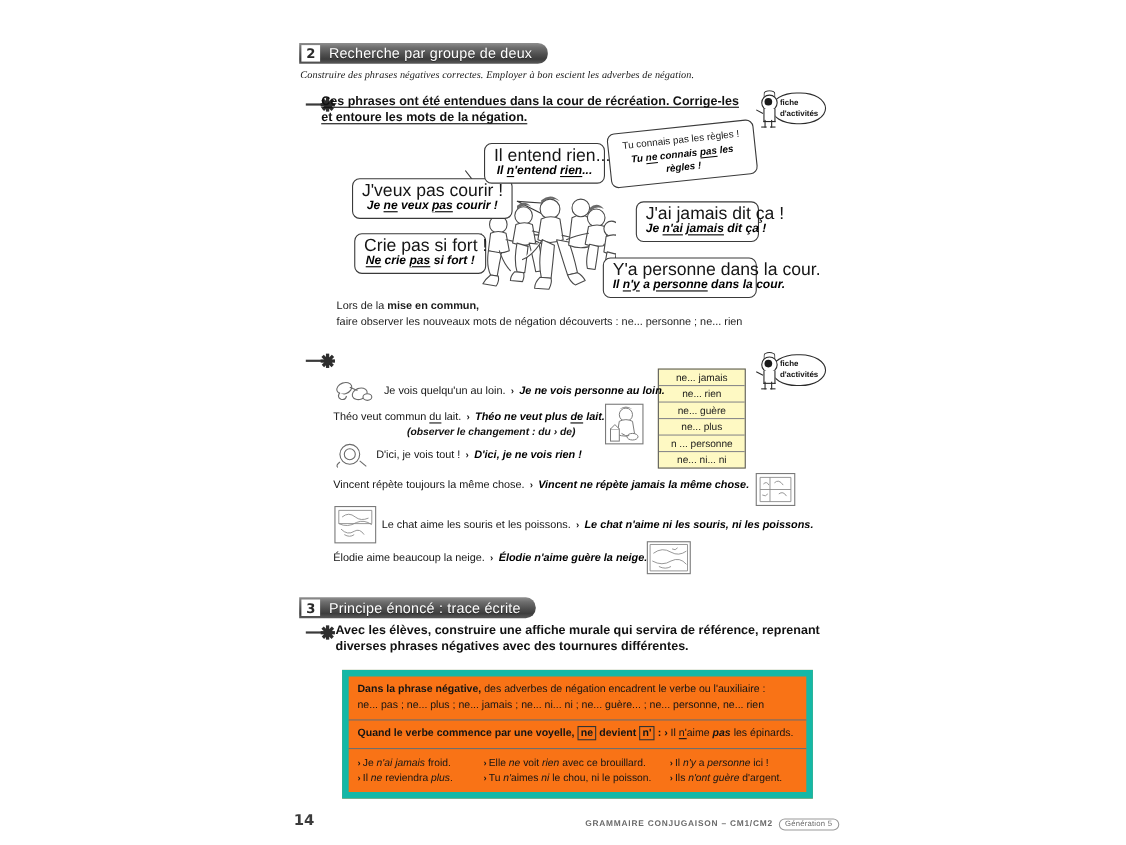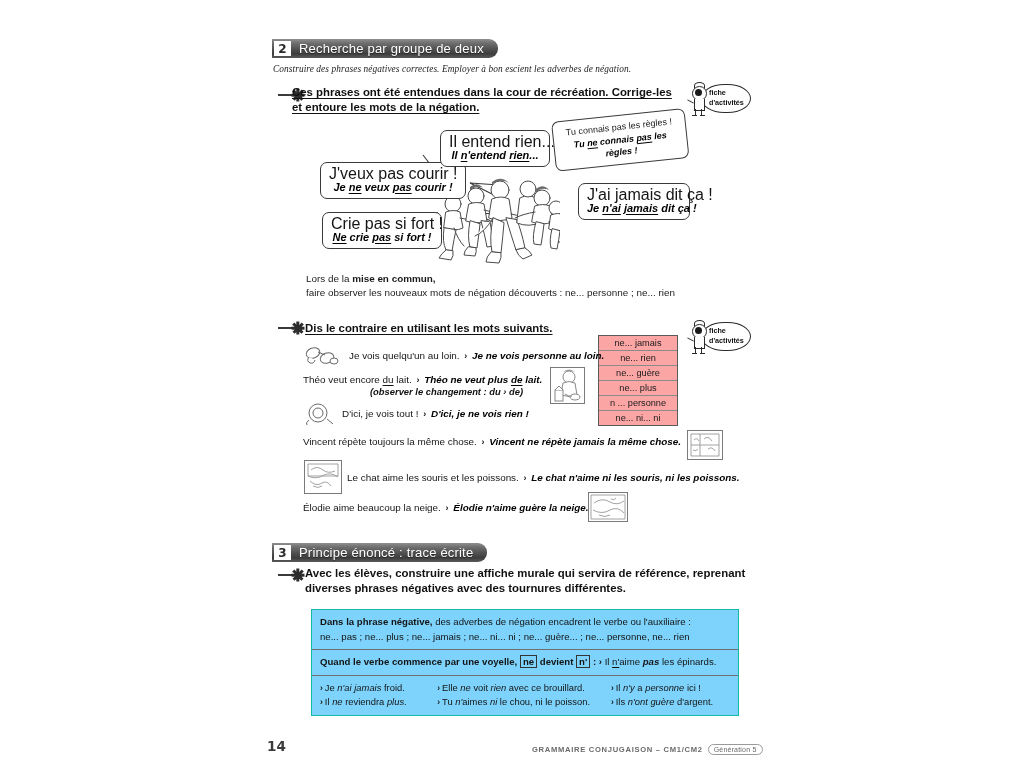--- a/index.html
+++ b/index.html
@@ -87,21 +87,21 @@
 
   
   .kids{position:absolute;left:432px;top:168px;width:128px;height:110px;}
   .kids svg{display:block;}
 
   .para{position:absolute;font-size:9.9px;line-height:14px;color:#1a1a1a;}
   .para b{font-weight:bold;}
 
   
   .wordbox{
-    position:absolute;border:1px solid #5a5a5a;background:#fca5a5;
+    position:absolute;border:1px solid #5a5a5a;background:#fef9c3;
     width:80px;box-sizing:border-box;
   }
   .wordbox div{
     font-size:9.2px;line-height:14px;text-align:center;color:#1a1a1a;
     border-bottom:1px solid #8b8b8b;font-family:"Liberation Sans",sans-serif;
   }
   .wordbox div:last-child{border-bottom:none;}
 
   
   .exline{position:absolute;font-size:9.9px;line-height:13px;color:#141414;white-space:nowrap;}
@@ -109,21 +109,21 @@
   .exline .arr{font-weight:bold;font-size:9px;padding:0 2px;}
   .exline u{text-decoration:underline;text-underline-offset:1.5px;}
   .note{position:absolute;font-size:9.4px;font-style:italic;font-weight:bold;color:#111;}
 
   
   .clip{position:absolute;border:1px solid #7a7a7a;background:#fff;overflow:hidden;}
   .clip svg{display:block;}
   .clipnb{position:absolute;overflow:hidden;}
 
   
-  .tbox{position:absolute;border:1px solid #14b8a6;background:#7dd3fc;box-sizing:border-box;}
+  .tbox{position:absolute;border:6px solid #14b8a6;background:#f97316;box-sizing:border-box;}
   .trow{border-bottom:1px solid #6e6e6e;box-sizing:border-box;padding:5px 8px;}
   .trow:last-child{border-bottom:none;}
   .trow .t{font-size:9.6px;line-height:14.5px;color:#141414;}
   .trow .t b{font-weight:bold;}
   .trow .t i{font-style:italic;font-weight:bold;}
   .trow .t u{text-decoration:underline;text-underline-offset:1.5px;}
   .kbox{border:1px solid #333;padding:0 2px;font-weight:bold;display:inline-block;line-height:11px;}
   .tcols{display:flex;}
   .tcol{padding-right:10px;}
   .tcol .li{font-size:9.4px;line-height:14.5px;color:#141414;white-space:nowrap;}
@@ -249,35 +249,36 @@
   <div class="sb c" style="left:578px;top:183px;width:112px;">
     <div class="l1">J'ai jamais dit ça !</div>
     <div class="l2"><span>Je </span><u>n'ai</u><span> </span><u>jamais</u><span> dit ça !</span></div>
   </div>
 
   <div class="sb c" style="left:322px;top:212px;width:120px;">
     <div class="l1">Crie pas si fort !</div>
     <div class="l2"><u>Ne</u><span> crie </span><u>pas</u><span> si fort !</span></div>
   </div>
 
+  <div class="sb c" style="left:548px;top:234px;width:140px;">
+    <div class="l1">Y'a personne dans la cour.</div>
+    <div class="l2"><span>Il </span><u>n'y</u><span> a </span><u>personne</u><span> dans la cour.</span></div>
+  </div>
 
   <div class="para" style="left:306px;top:272px;">
     <span><span>Lors de la </span><b>mise en commun,</b></span><br>
     <span>faire observer les nouveaux mots de négation découverts : ne... personne ; ne... rien</span>
   </div>
 
   <div class="bullet" style="left:278px;top:321px;">
     <div class="dash"></div>
       <div class="star">
         <i></i>
       </div>
       <div class="core"></div>
-  </div>
-  <div class="q-head" style="left:305px;top:321px;">
-    <span>Dis le contraire en utilisant les mots suivants.</span>
   </div>
 
   <div class="fiche" style="left:685px;top:320px;">
     <div class="bub">
         <span><b>fiche</b><br><b>d'activités</b></span>
       </div>
     <div class="hair"></div>
       <div class="head"></div>
       <div class="eye"></div>
     <div class="body"></div>
@@ -308,21 +309,21 @@
       </g>
     </svg>
   </div>
   <div class="exline" style="left:349px;top:349px;">
     <span>Je vois quelqu'un au loin.</span>
     <span class="arr">›</span>
     <span class="ans">Je ne vois personne au loin.</span>
   </div>
 
   <div class="exline" style="left:303px;top:373px;">
-    <span><span>Théo veut encore </span><u>du</u><span> lait.</span></span>
+    <span><span>Théo veut commun </span><u>du</u><span> lait.</span></span>
     <span class="arr">›</span>
     <span class="ans"><span>Théo ne veut plus </span><u>de</u><span> lait.</span></span>
   </div>
   <div class="note" style="left:370px;top:386px;text-align:center;">(observer le changement : du › de)</div>
   <div class="clip" style="left:550px;top:367px;width:33px;height:35px;">
     <svg width="33" height="35" viewBox="0 0 33 35">
       <g fill="#fff" stroke="#7a7a7a" stroke-width=".9">
         <circle cx="18" cy="9" r="6"></circle>
         <path d="M12 4 q6 -5 12 0 q-5 -2 -12 0z" fill="#9a9a9a" stroke="none"></path>
         <path d="M12 15 q6 -3 12 0 l2 12 q-8 3 -16 0z"></path>

